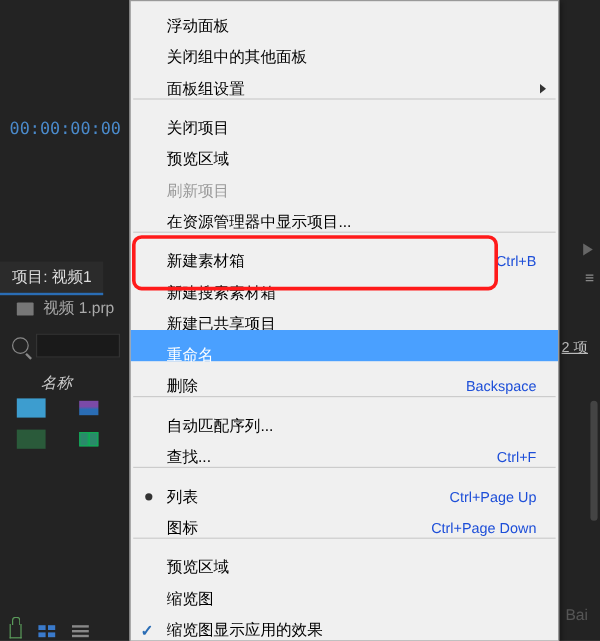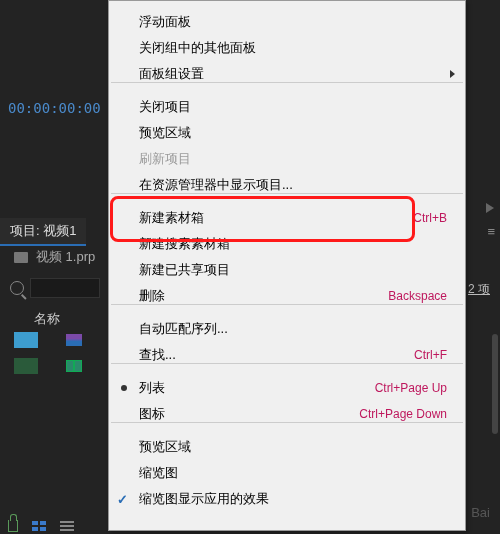--- a/index.html
+++ b/index.html
@@ -8,21 +8,21 @@
 .timecode { position: absolute; top: 100px; left: 8px; color: #4a8acb; font-size: 14px; font-family: monospace; }
 .play-icon { position: absolute; top: 203px; right: 6px; width: 0; height: 0; border-left: 8px solid #666; border-top: 5px solid transparent; border-bottom: 5px solid transparent; }
 .project-tab { position: absolute; top: 218px; left: 0; padding: 4px 10px; color: #ddd; background: #2b2b2b; border-bottom: 2px solid #2a6db5; font-size: 13px; }
 .proj-row { position: absolute; top: 248px; left: 14px; display: flex; align-items: center; gap: 8px; color: #aaa; text-align: center; }
 .bin-icon { width: 14px; height: 11px; background: #777; border-radius: 1px; }
 .search-row { position: absolute; top: 278px; left: 10px; display: flex; align-items: center; gap: 6px; }
 .mag { width: 14px; height: 14px; border: 1.5px solid #888; border-radius: 50%; position: relative; }
 .mag::after { content: ''; position: absolute; width: 6px; height: 1.5px; background: #888; bottom: -3px; right: -4px; transform: rotate(45deg); }
 .search-input { background: #1a1a1a; border: 1px solid #333; height: 20px; width: 70px; color: #ccc; padding: 0 4px; font-size: 12px; }
 .items-count { position: absolute; top: 281px; right: 10px; color: #bbb; font-size: 12px; text-decoration: underline; }
-.col-header { position: absolute; top: 310px; left: 34px; color: #ccc; font-size: 13px; }
+.col-header { position: absolute; top: 310px; left: 34px; color: #ccc; font-size: 13px; font-style: italic; }
 .thumb-row { position: absolute; left: 14px; display: flex; align-items: center; gap: 28px; }
 .thumb1 { width: 24px; height: 16px; background: #3d9dcf; }
 .thumb-icon { width: 16px; height: 12px; }
 .ic1 { background: linear-gradient(#7b4aa8 40%, #2a6db5 60%); }
 .thumb2 { width: 24px; height: 16px; background: #2a5a3a; }
 .ic2 { background: #2a8a6a; display: grid; grid-template-columns: 1fr 1fr; }
 .ic2::before, .ic2::after { content:''; border: .5px solid #1a5; }
 .bottom-bar { position: absolute; bottom: 2px; left: 8px; display: flex; align-items: center; gap: 14px; }
 .lock { width: 10px; height: 12px; border: 1.5px solid #5a9a5a; border-top: none; position: relative; }
 .lock::before { content:''; position: absolute; top: -6px; left: 1px; width: 5px; height: 6px; border: 1.5px solid #5a9a5a; border-bottom: none; border-radius: 3px 3px 0 0; }
@@ -32,21 +32,21 @@
 .bars span { height: 2px; background: #888; }
 .watermark { position: absolute; bottom: 14px; right: 10px; color: rgba(180,180,180,.35); font-size: 13px; pointer-events: none; }
 .watermark .sub { font-size: 10px; color: rgba(180,180,180,.25); text-align: right; }
 
 
 .menu { position: absolute; top: 0; left: 108px; width: 358px; background: #f0f0f0; color: #000; border: 1px solid #999; box-shadow: 2px 2px 4px rgba(0,0,0,.3); font-size: 13px; }
 .menu .item { display: flex; align-items: center; height: 26px; padding: 16px 18px 0 30px; position: relative; }
 .menu .item.hover { background: #4aa0ff; color: #fff; }
 .menu .item.disabled { color: #9a9a9a; }
 .menu .sep { height: 1px; background: #ccc; margin: 3px 2px; }
-.menu .shortcut { margin-left: auto; color: #be185d; font-size: 12px; }
+.menu .shortcut { margin-left: auto; color: #1d4ed8; font-size: 12px; }
 .menu .sub-arrow { position: absolute; right: 10px; width: 0; height: 0; border-left: 5px solid #333; border-top: 4px solid transparent; border-bottom: 4px solid transparent; }
 .menu .check { position: absolute; left: 8px; color: #2a6db5; font-weight: bold; }
 .menu .bullet { position: absolute; left: 12px; width: 6px; height: 6px; background: #333; border-radius: 50%; }
 .redbox { position: absolute; top: 196px; left: 110px; width: 305px; height: 46px; border: 3px solid #ff1a1a; border-radius: 8px; pointer-events: none; }
 .dots { position: absolute; top: 224px; right: 4px; color: #888; letter-spacing: 1px; writing-mode: horizontal-tb; }
 .scrollbar { position: absolute; top: 334px; right: 2px; width: 6px; height: 100px; background: #444; border-radius: 3px; }
 </style>
 </head>
 <body>
 
@@ -125,20 +125,23 @@
   <div class="item">
       <span>新建素材箱</span>
       <span class="shortcut">Ctrl+B</span>
     </div>
   <div class="item">
       <span>新建搜索素材箱</span>
     </div>
   <div class="item">
       <span>新建已共享项目</span>
     </div>
+  <div class="item hover">
+      <span>重命名</span>
+    </div>
   <div class="item">
       <span>删除</span>
       <span class="shortcut">Backspace</span>
     </div>
   <div class="sep"></div>
   <div class="item">
       <span>自动匹配序列...</span>
     </div>
   <div class="item">
       <span>查找...</span>

